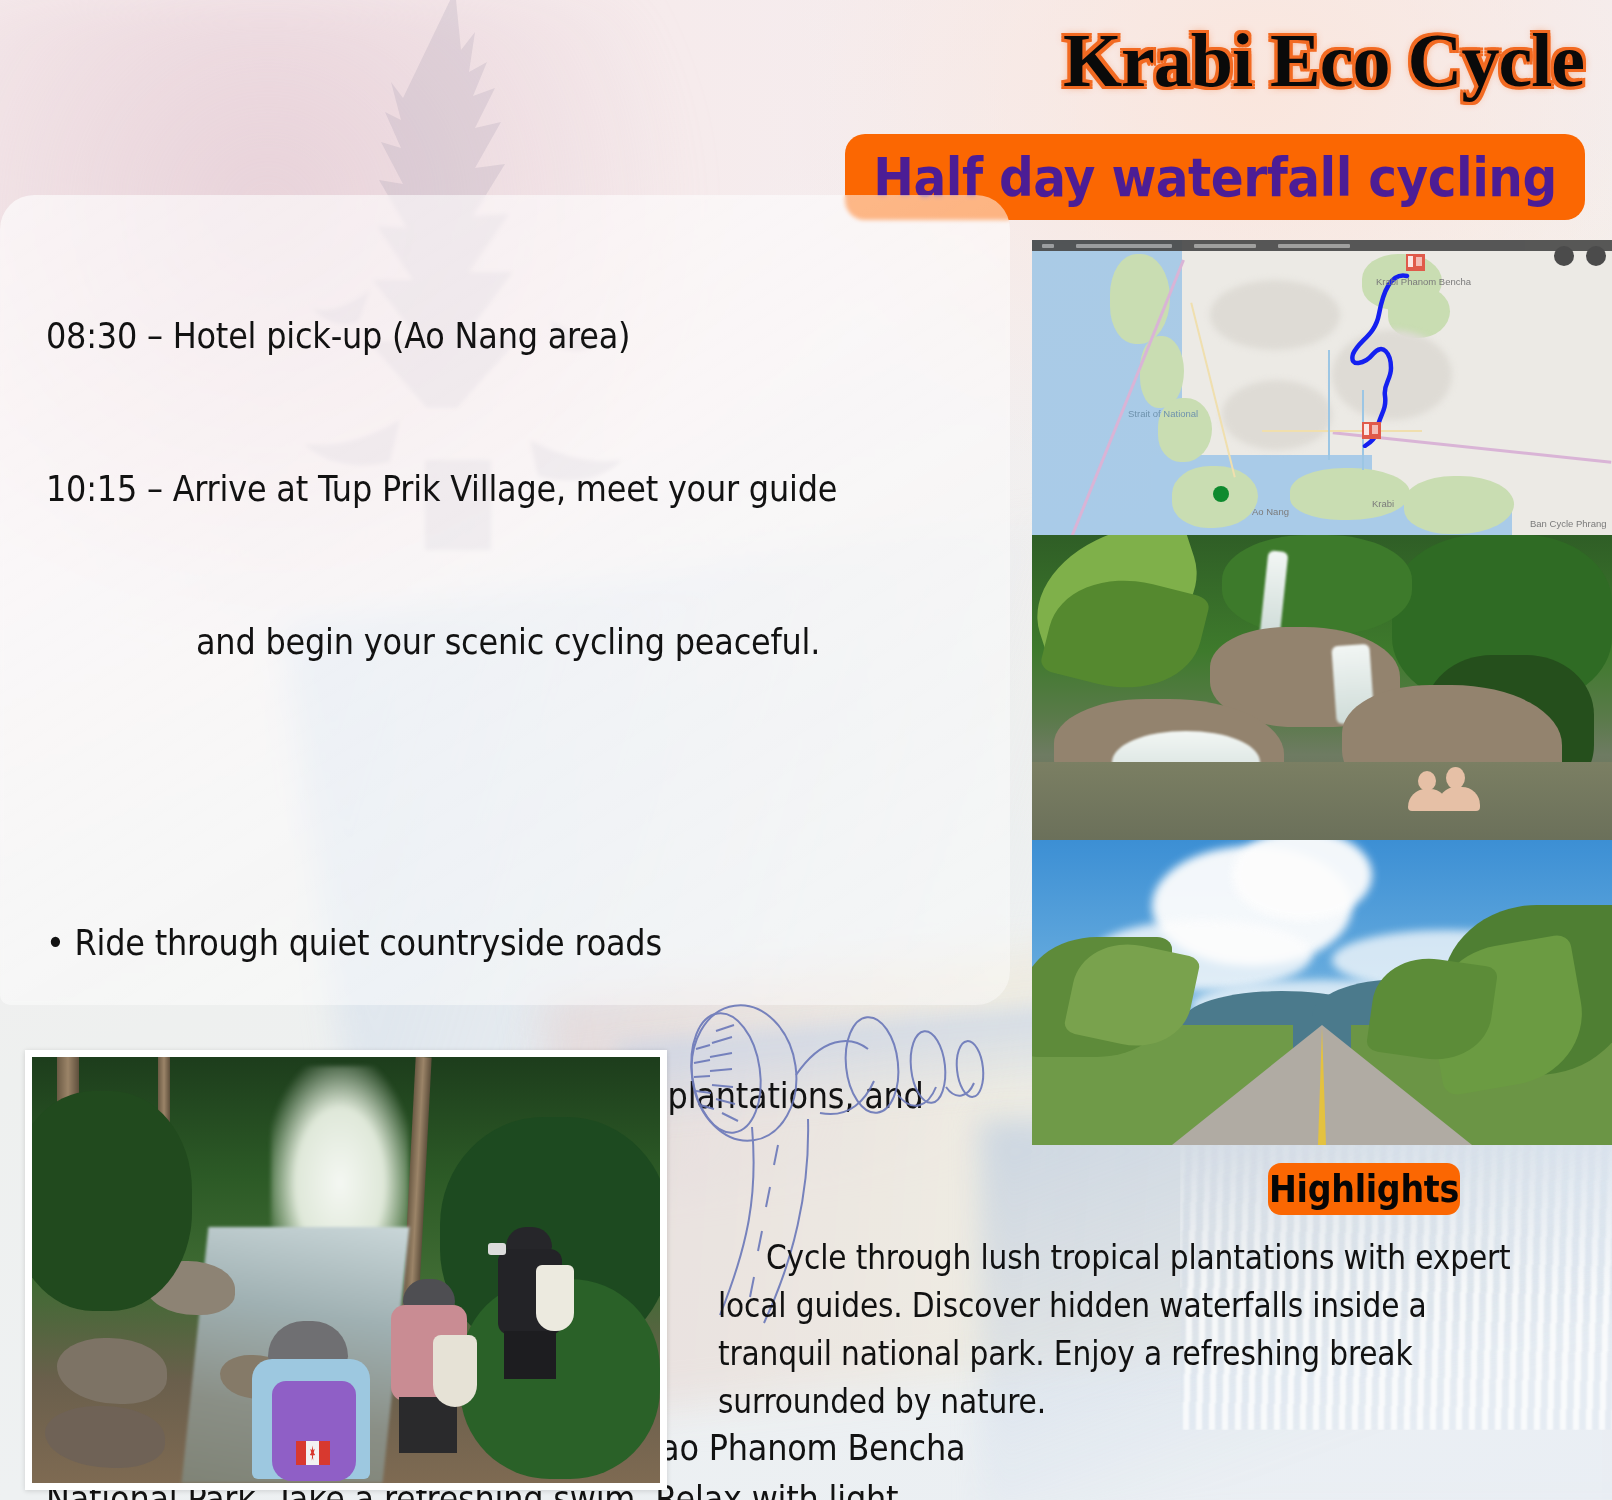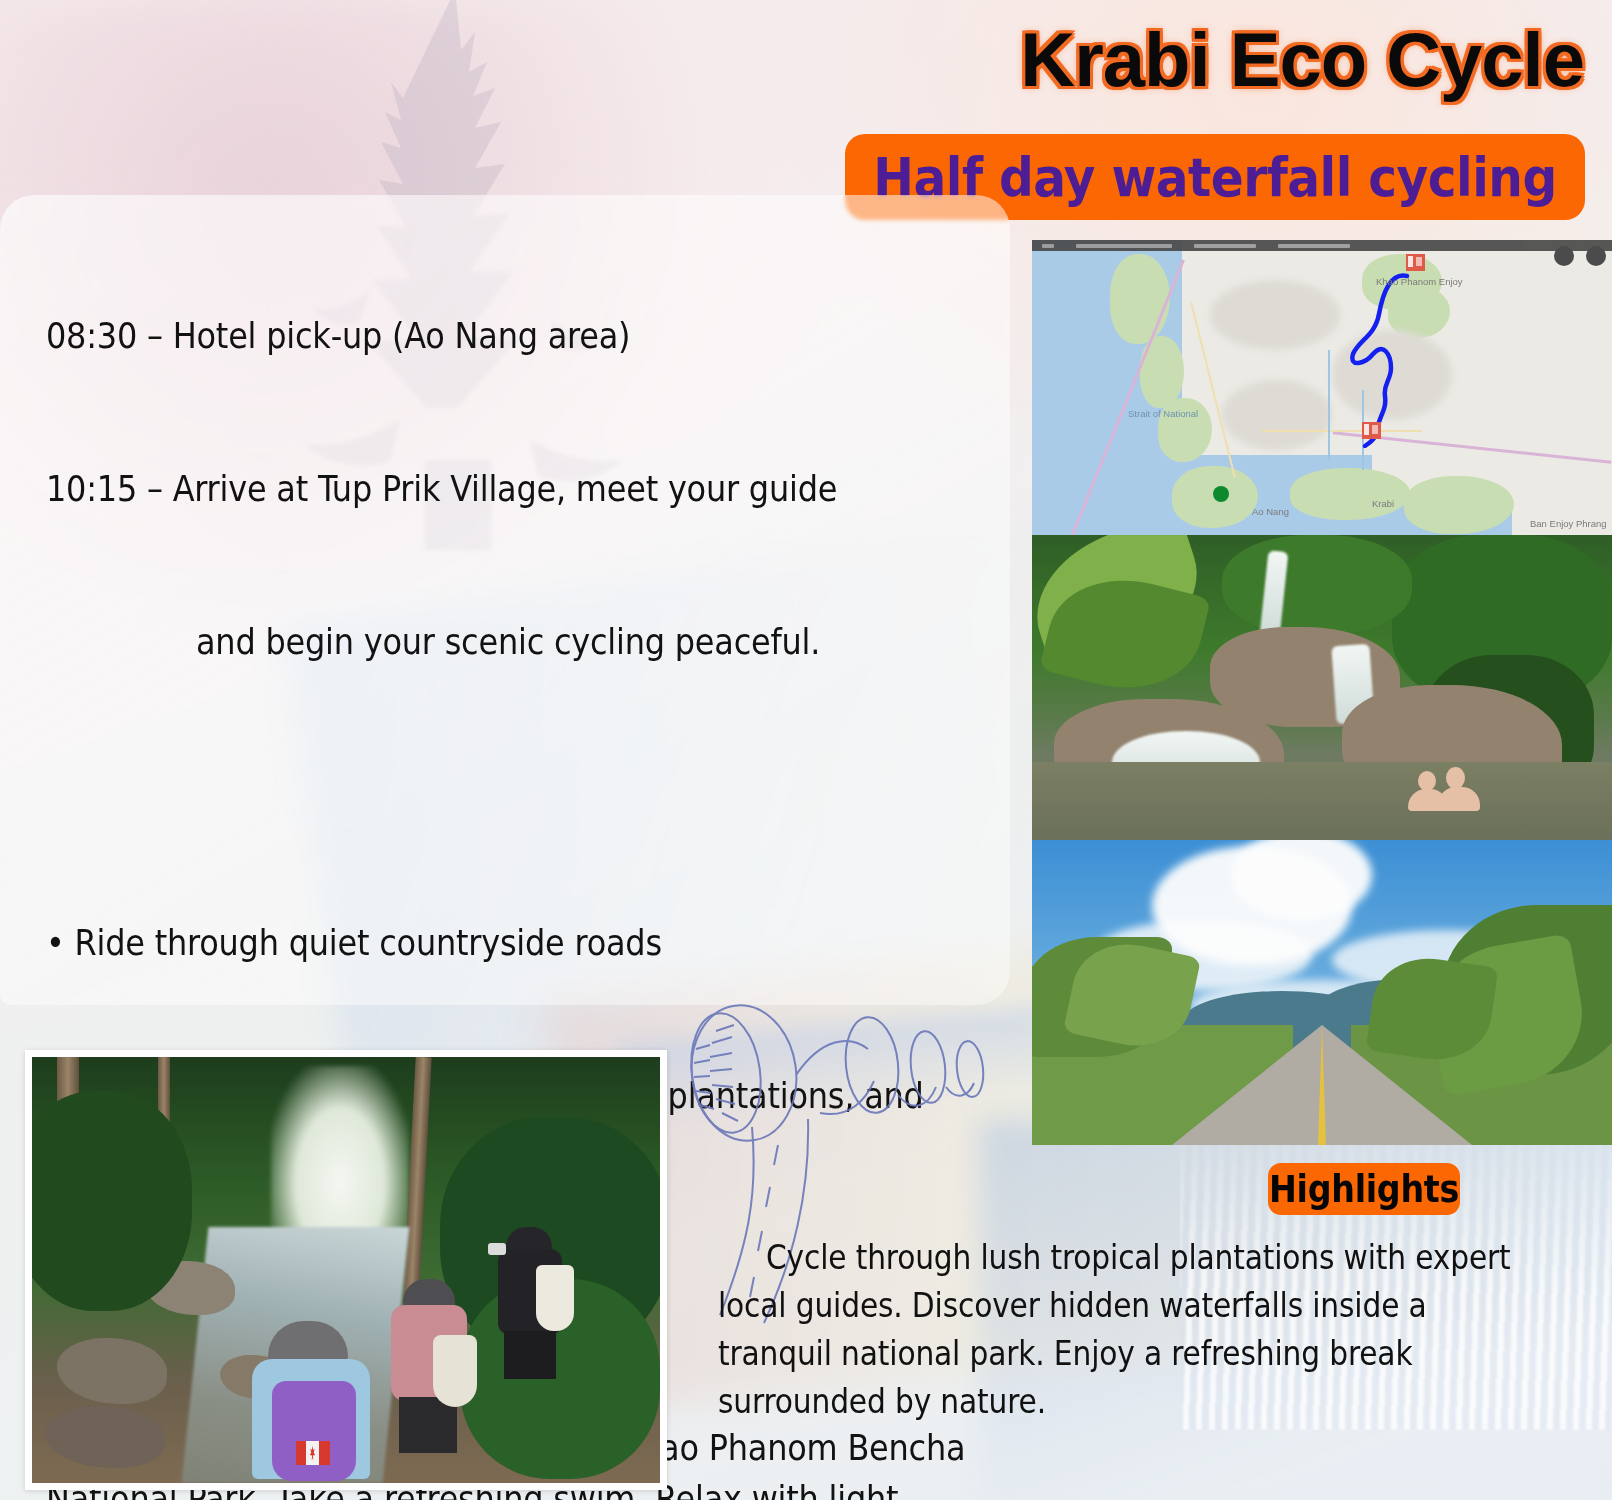--- a/index.html
+++ b/index.html
@@ -60,21 +60,21 @@
     font-size:35.5px;line-height:51px;color:#121212;letter-spacing:-.2px;
     white-space:pre-wrap;
   }
   .itin .indent{display:block;padding-left:150px;}
   .itin .blk{display:block;}
   .itin .gap{display:block;height:46px;}
 
   
   .title{
     position:absolute;right:28px;top:18px;
-    font-family:Liberation Sans, sans-serif;
+    font-family:Liberation Serif, serif;
     font-weight:bold;font-size:76px;line-height:84px;color:#0a0a0a;
     letter-spacing:-1px;
     text-shadow:
       -3px 0 0 #f26a22, 3px 0 0 #f26a22, 0 -3px 0 #f26a22, 0 3px 0 #f26a22,
       -3px -3px 0 #f26a22, 3px -3px 0 #f26a22, -3px 3px 0 #f26a22, 3px 3px 0 #f26a22,
       0 0 9px rgba(242,106,34,.8);
     white-space:nowrap;
   }
   .subtitle-badge{
     position:absolute;left:845px;top:134px;width:740px;height:86px;
@@ -261,24 +261,24 @@
           <svg viewBox="0 0 160 190" fill="none">
             <path d="M120 18 C104 14 96 34 92 56 C88 78 72 82 66 96 C62 110 78 106 86 96 C96 84 104 96 104 110 C104 122 96 126 98 138 C100 152 92 158 90 172 C89 180 84 184 78 188" stroke="#1420f0" stroke-width="4.5" stroke-linecap="round"></path>
           </svg>
         </div>
 
         <div class="flag" style="left:374px;top:14px;"></div>
         <div class="flag" style="left:330px;top:182px;"></div>
         <div class="greendot" style="left:181px;top:246px;"></div>
 
         <div class="map-label sea" style="left:96px;top:168px;">Strait of National</div>
-        <div class="map-label" style="left:344px;top:36px;">Khao Phanom Enjoy</div>
+        <div class="map-label" style="left:344px;top:36px;">Krabi Phanom Bencha</div>
         <div class="map-label" style="left:220px;top:266px;">Ao Nang</div>
         <div class="map-label" style="left:340px;top:258px;">Krabi</div>
-        <div class="map-label" style="left:498px;top:278px;">Ban Enjoy Phrang</div>
+        <div class="map-label" style="left:498px;top:278px;">Ban Cycle Phrang</div>
 
         <div class="map-toolbar">
           <i style="width:12px;"></i>
           <i style="width:96px;"></i>
           <i style="width:62px;"></i>
           <i style="width:72px;"></i>
         </div>
         <div class="map-btn" style="right:38px;"></div>
         <div class="map-btn" style="right:6px;"></div>
       </div>

